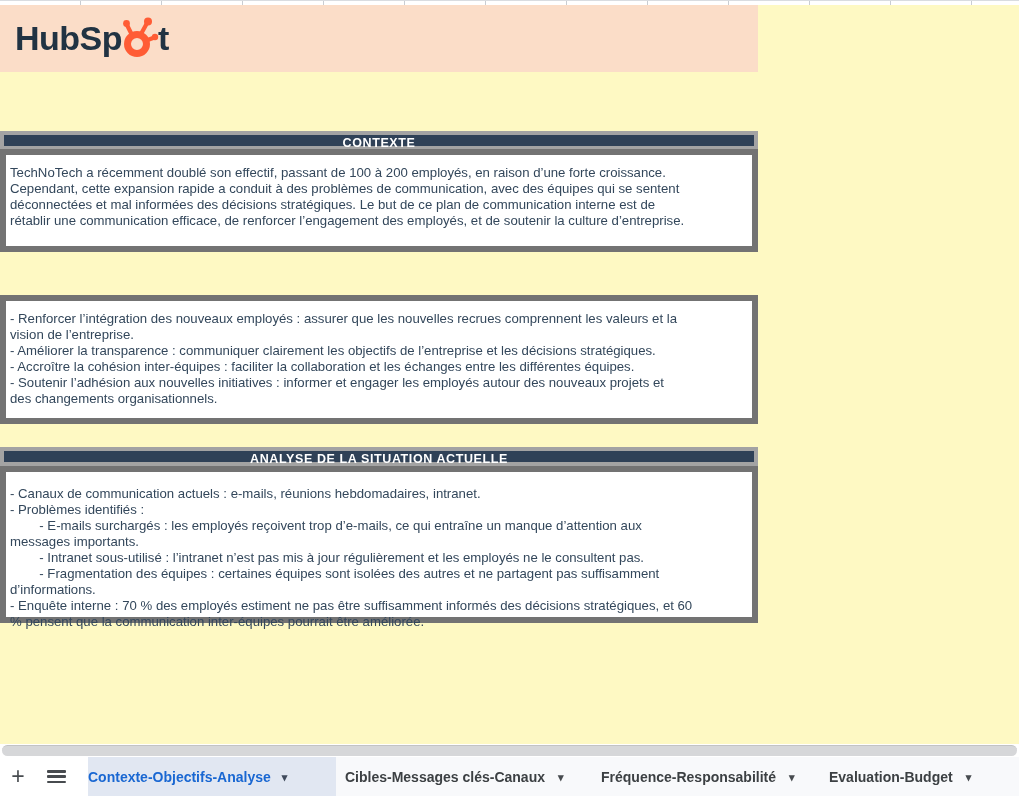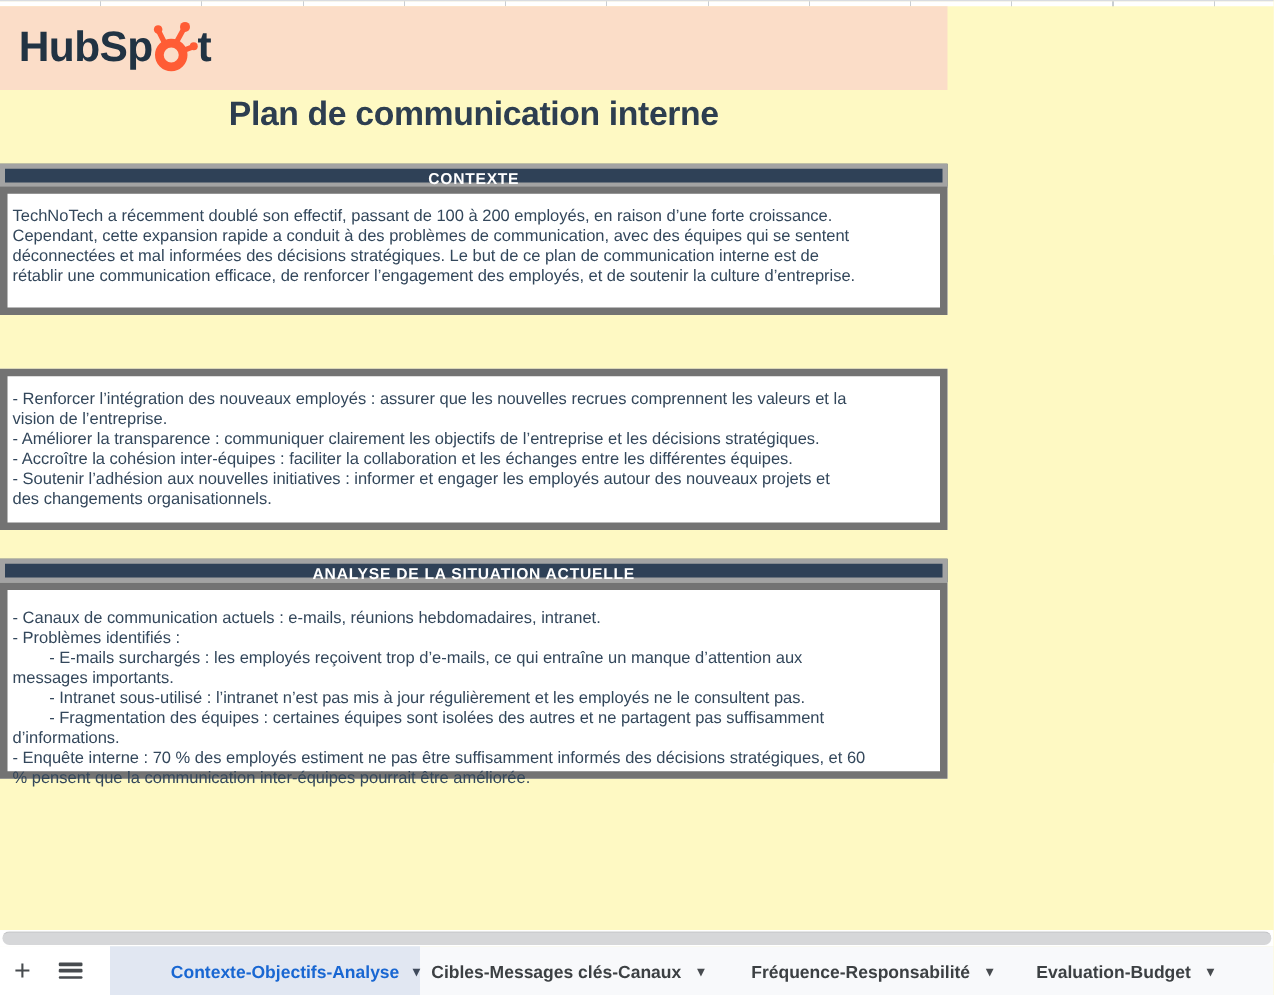--- a/index.html
+++ b/index.html
@@ -47,21 +47,21 @@
   .tabbar{position:absolute;left:0;top:757px;width:1019px;height:39px;background:#f8f9fb;}
   .tab-left-bg{position:absolute;left:0;top:0;width:88px;height:39px;background:#ffffff;}
   .plus{position:absolute;left:8px;top:0;width:20px;height:39px;display:flex;align-items:center;
     justify-content:center;font-size:23px;color:#474b4f;cursor:default;}
   .hamburger{position:absolute;left:47px;top:13px;width:19px;height:13px;display:flex;
     flex-direction:column;justify-content:space-between;}
   .hamburger i{display:block;height:2.5px;background:#474b4f;border-radius:1px;}
   .tab{position:absolute;top:0;height:39px;display:flex;align-items:center;
     font-size:14px;color:#3c4043;white-space:nowrap;font-weight:bold;}
   .tab .caret{font-size:11px;color:#474b4f;margin-left:13px;transform:translateY(1px);}
-  .tab.active{left:88px;width:248px;justify-content:flex-end;background:#e1e7f2;
+  .tab.active{left:88px;width:248px;justify-content:flex-start;background:#e1e7f2;
     color:#1967d2;font-weight:bold;}
   .tab.active .caret{margin-left:11px;color:#3f4a5c;}
   .tab.t2{left:345px;}
   .tab.t3{left:601px;}
   .tab.t4{left:829px;}
   .tab.t5{left:1043px;justify-content:flex-end;}
 </style>
 </head>
 <body>
 
@@ -78,21 +78,20 @@
         <line x1="20" y1="18" x2="25.5" y2="8" stroke="#ff5c35" stroke-width="4.2" stroke-linecap="round"></line>
         <circle cx="27" cy="5.5" r="4" fill="#ff5c35"></circle>
         <line x1="24" y1="25" x2="32" y2="22" stroke="#ff5c35" stroke-width="4.2" stroke-linecap="round"></line>
         <circle cx="34" cy="21" r="3.2" fill="#ff5c35"></circle>
         <circle cx="16" cy="28" r="9.5" fill="none" stroke="#ff5c35" stroke-width="7"></circle>
       </svg>
       <span>t</span>
     </div>
   </div>
 
-  <div class="page-title">Plan de communication interne</div>
 
   <div class="section-bar bar-1">CONTEXTE</div>
   <div class="section-box box-1">
     <div class="box-text">TechNoTech a récemment doublé son effectif, passant de 100 à 200 employés, en raison d’une forte croissance.
 Cependant, cette expansion rapide a conduit à des problèmes de communication, avec des équipes qui se sentent
 déconnectées et mal informées des décisions stratégiques. Le but de ce plan de communication interne est de
 rétablir une communication efficace, de renforcer l’engagement des employés, et de soutenir la culture d’entreprise.</div>
   </div>
 
   <div class="section-box box-2">

